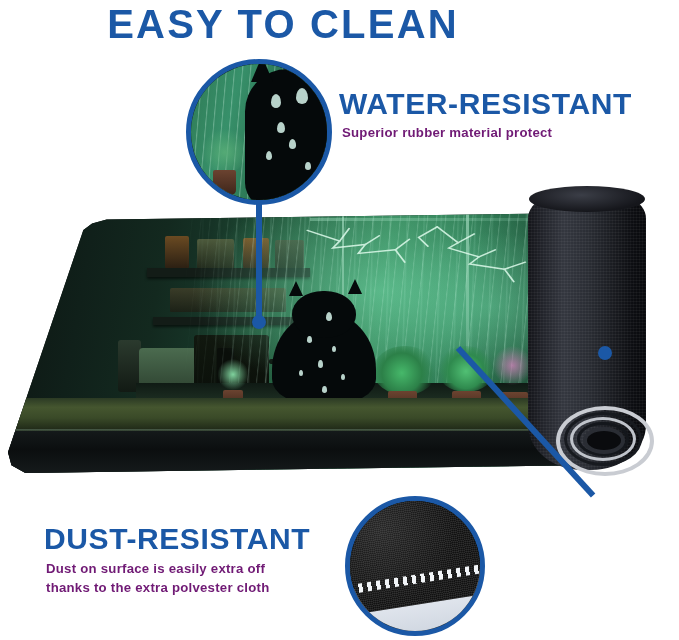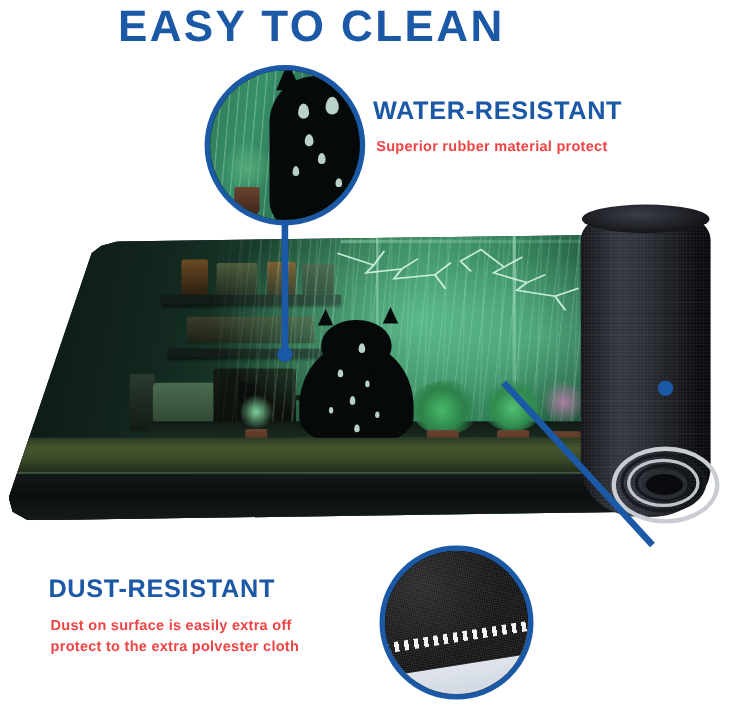--- a/index.html
+++ b/index.html
@@ -27,33 +27,33 @@
     font-weight: bold;
     letter-spacing: 2.2px;
     color: #1b58a6;
     font-family: "Liberation Sans", sans-serif;
     white-space: nowrap;
   }
 
   
   .feat-title {
     position: absolute;
-    font-size: 23px;
+    font-size: 30px;
     font-weight: bold;
     letter-spacing: 0.6px;
     color: #1b58a6;
     white-space: nowrap;
     line-height: 1.05;
   }
   .feat-body {
     position: absolute;
     font-size: 13.2px;
     font-weight: bold;
     letter-spacing: 0.25px;
-    color: #ef4444;
+    color: #701a75;
     line-height: 1.42;
     white-space: nowrap;
   }
   #water-title { left: 339px; top: 88px; }
   #water-body  { left: 342px; top: 124px; }
   #dust-title  { left: 44px;  top: 523px; }
   #dust-body   { left: 46px;  top: 560px; }
 
   
   .pad-wrap {
@@ -513,14 +513,14 @@
 </div>
 
 <div class="feat-title" id="water-title">WATER-RESISTANT</div>
 <div class="feat-body" id="water-body">
   <div>Superior rubber material protect</div>
 </div>
 
 <div class="feat-title" id="dust-title">DUST-RESISTANT</div>
 <div class="feat-body" id="dust-body">
   <div>Dust on surface is easily extra off</div>
-  <div>protect to the extra polvester cloth</div>
+  <div>thanks to the extra polvester cloth</div>
 </div>
 
 </body></html>

